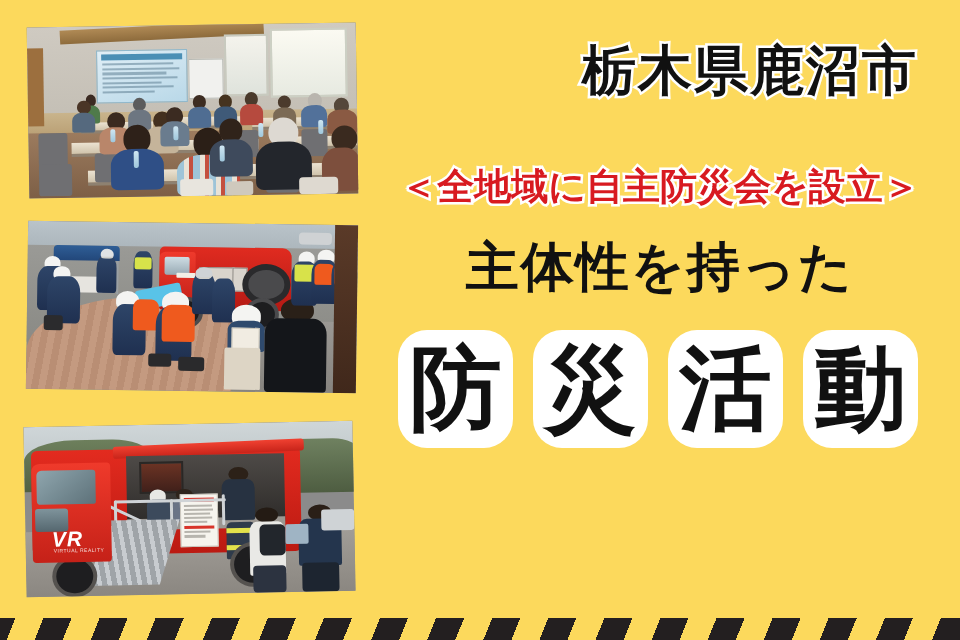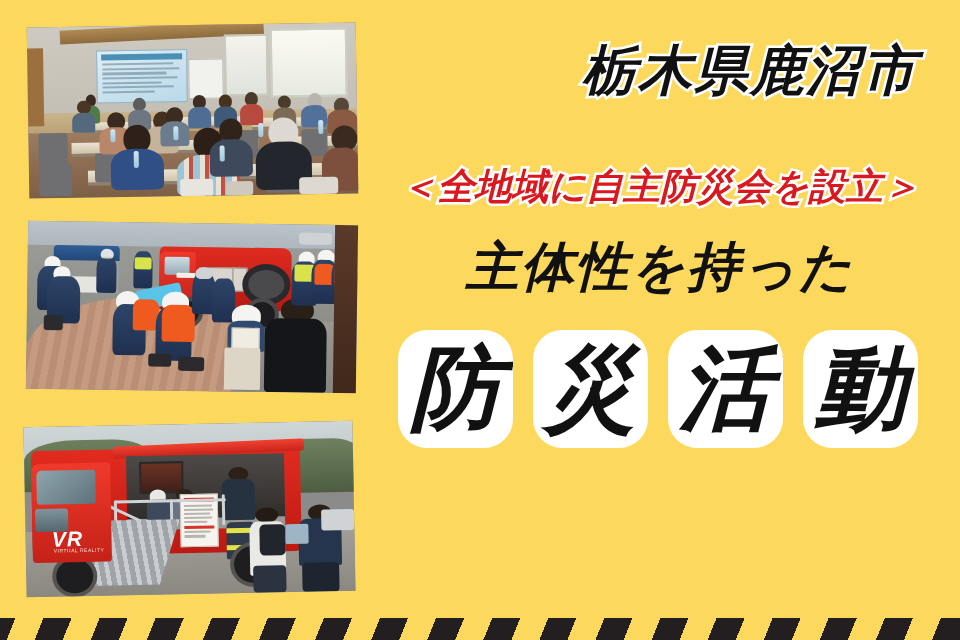--- a/index.html
+++ b/index.html
@@ -105,21 +105,21 @@
   .p3-rail       { position:absolute; background:#cfd3d6; border-radius:3px; }
   .p3-stairs     { position:absolute; left:22%; top:56%; width:22%; height:38%;
                    background:repeating-linear-gradient(64deg,#c8ccd0 0 4px,#9fa4a8 4px 9px); transform:skewX(-18deg); }
   .p3-wheel      { position:absolute; background:#1e1e20; border-radius:50%; border:4px solid #55524f; }
   .p3-vrtext     { position:absolute; left:8%; top:60%; color:#fff; font-weight:bold;
                    font-style:italic; font-size:21px; letter-spacing:1px; line-height:1; }
   .p3-vrsub      { position:absolute; left:8.5%; top:71%; color:#f3d9d7; font-size:5px; letter-spacing:.5px; }
   .p3-person     { position:absolute; }
 
   
-  .jp { font-family: "DejaVu Sans", "Liberation Sans", sans-serif; font-style: italic; }
+  .jp { font-family: "DejaVu Sans", "Liberation Sans", sans-serif; }
 
   #city-title {
     position: absolute;
     left: 560px; top: 44px;
     width: 380px;
     text-align: center;
     font-size: 54px;
     font-weight: bold;
     color: #111111;
     letter-spacing: 2px;

